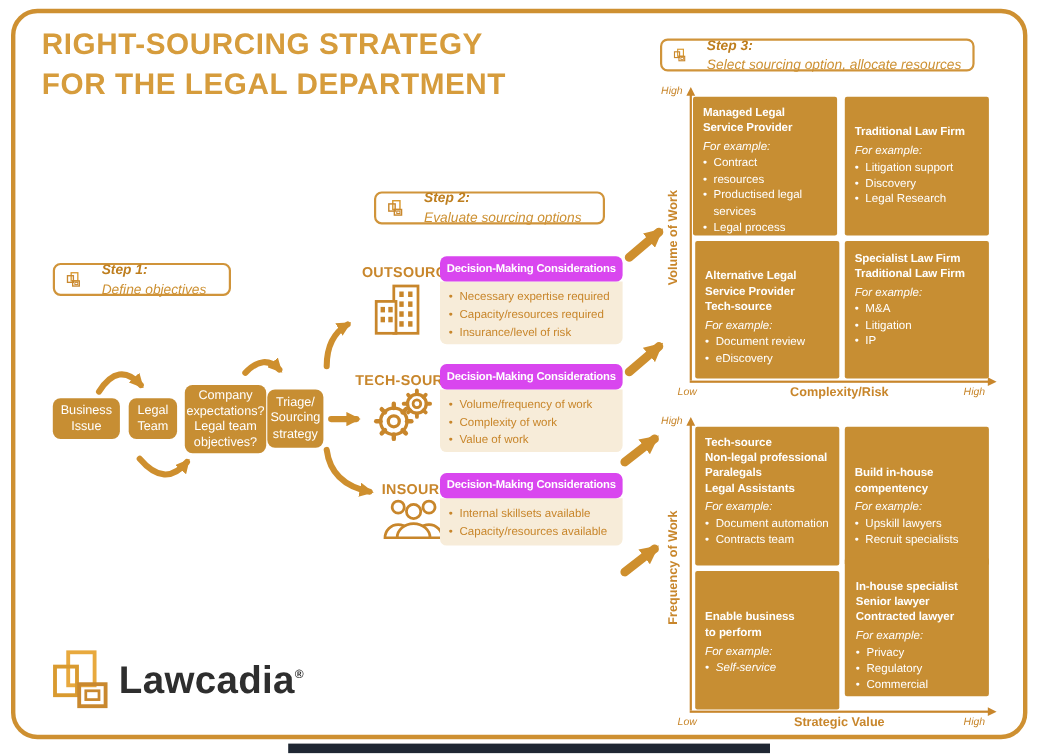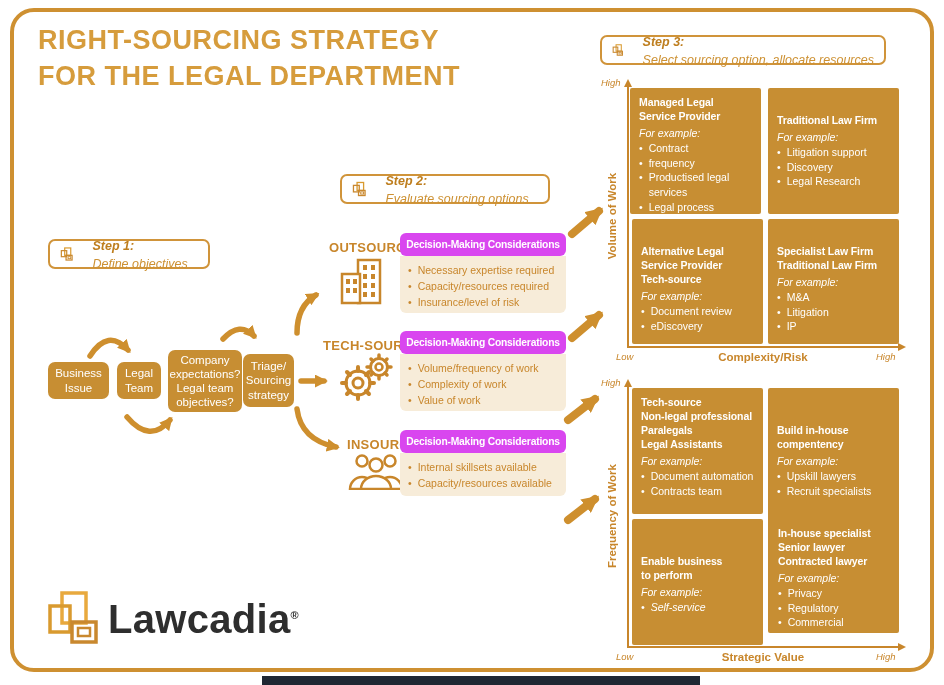--- a/index.html
+++ b/index.html
@@ -53,21 +53,21 @@
   .hline::after{content:"";position:absolute;right:-7px;top:-3px;border-top:4px solid transparent;
     border-bottom:4px solid transparent;border-left:8px solid #C8862B;}
   .ax-sm{position:absolute;font-style:italic;font-size:9.5px;color:#C8862B;}
   .ax-title-x{position:absolute;font-weight:bold;font-size:11.5px;color:#C8862B;width:200px;text-align:center;}
   .ax-title-y{position:absolute;font-weight:bold;font-size:11.5px;color:#C8862B;white-space:nowrap;
     transform:translate(-50%,-50%) rotate(-90deg);}
 
   .arrows{position:absolute;left:0;top:0;pointer-events:none;z-index:3;}
 
   .logo{position:absolute;left:44px;top:590px;display:flex;align-items:center;gap:6px;}
-  .logo-word{font-size:40px;font-weight:bold;color:#2E2E2E;letter-spacing:.3px;text-align:right;}
+  .logo-word{font-size:35px;font-weight:bold;color:#2E2E2E;letter-spacing:.3px;text-align:right;}
   .logo-reg{font-size:11px;vertical-align:14px;color:#2E2E2E;font-weight:bold;}
 </style>
 </head>
 <body>
 
 <div class="canvas">
   <div class="frame"></div>
 
   <div class="title">
     <div>RIGHT-SOURCING STRATEGY</div>
@@ -253,21 +253,21 @@
   <div class="quad" style="left:630px;top:88px;height:126px;padding-top:8px;">
     <div class="q-title">Managed Legal
 Service Provider</div>
     <div class="q-ex">For example:</div>
     <div class="q-item">
         <span class="dot">•</span>
         <span>Contract</span>
       </div>
     <div class="q-item">
         <span class="dot">•</span>
-        <span>frequency</span>
+        <span>resources</span>
       </div>
     <div class="q-item">
         <span class="dot">•</span>
         <span>Productised legal services</span>
       </div>
     <div class="q-item">
         <span class="dot">•</span>
         <span>Legal process outsourcing</span>
       </div>
   </div>
@@ -294,21 +294,21 @@
     <div class="q-ex">For example:</div>
     <div class="q-item">
         <span class="dot">•</span>
         <span>Document review</span>
       </div>
     <div class="q-item">
         <span class="dot">•</span>
         <span>eDiscovery</span>
       </div>
   </div>
-  <div class="quad" style="left:768px;top:219px;height:125px;padding-top:26px;">
+  <div class="quad" style="left:768px;top:219px;height:125px;padding-top:10px;">
     <div class="q-title">Specialist Law Firm
 Traditional Law Firm</div>
     <div class="q-ex">For example:</div>
     <div class="q-item">
         <span class="dot">•</span>
         <span>M&amp;A</span>
       </div>
     <div class="q-item">
         <span class="dot">•</span>
         <span>Litigation</span>

